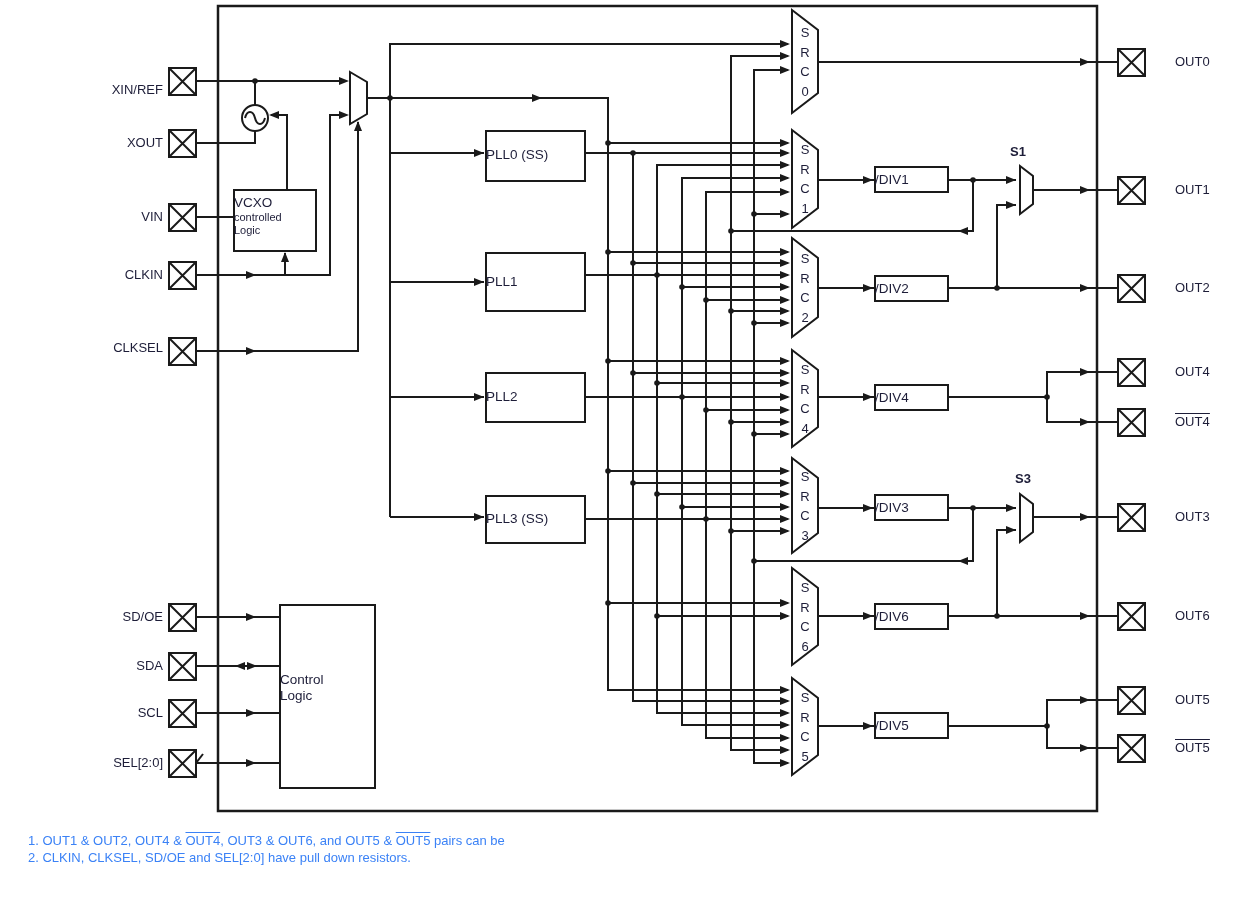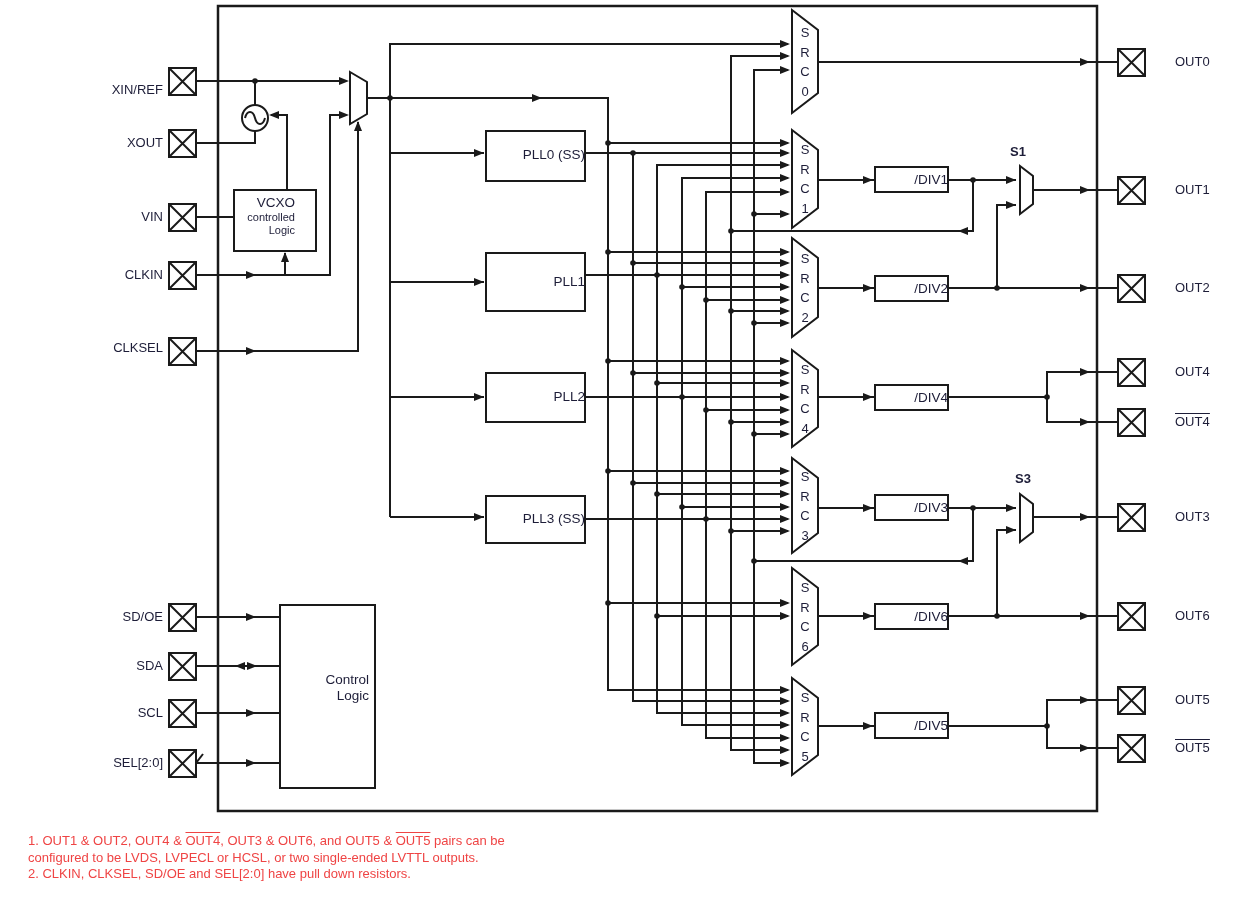--- a/index.html
+++ b/index.html
@@ -2,24 +2,24 @@
 <html><head>
 <meta charset="utf-8">
 <style>
   html,body{margin:0;padding:0;background:#fff;}
   #stage{position:relative;width:1256px;height:901px;background:#fff;
          font-family:"Liberation Sans",sans-serif;color:#1d1d38;overflow:hidden;}
   #wiring{position:absolute;left:0;top:0;}
   .lbl{position:absolute;font-size:13px;line-height:16px;white-space:pre;}
   .pin-l{left:23px;width:140px;text-align:right;}
   .pin-r{left:1175px;width:90px;text-align:left;}
-  .boxlbl{position:absolute;text-align:right;font-size:13.5px;line-height:16px;}
+  .boxlbl{position:absolute;text-align:left;font-size:13.5px;line-height:16px;}
   .vtxt{position:absolute;width:16px;text-align:center;font-size:13px;line-height:19.5px;}
   .ovl{text-decoration:overline;}
-  .notes{position:absolute;left:28px;top:833px;font-size:13px;line-height:16.5px;color:#ef4444;}
+  .notes{position:absolute;left:28px;top:833px;font-size:13px;line-height:16.5px;color:#3b82f6;}
   .sm{font-size:11px;line-height:13px;}
   .muxlbl{position:absolute;font-size:13px;font-weight:bold;text-align:center;width:28px;}
 </style>
 </head>
 <body>
 
 <div id="stage">
 
 <svg id="wiring" width="1256" height="901" viewBox="0 0 1256 901">
   <defs>
@@ -333,17 +333,16 @@
 <div class="vtxt" style="left:797px;top:360px">S<br>R<br>C<br>4</div>
 <div class="vtxt" style="left:797px;top:467px">S<br>R<br>C<br>3</div>
 <div class="vtxt" style="left:797px;top:578px">S<br>R<br>C<br>6</div>
 <div class="vtxt" style="left:797px;top:688px">S<br>R<br>C<br>5</div>
 
 <div class="muxlbl" style="left:1004px;top:144px">S1</div>
 <div class="muxlbl" style="left:1009px;top:471px">S3</div>
 
 <div class="notes">
   <div><span>1. OUT1 &amp; OUT2, OUT4 &amp; </span><span class="ovl">OUT4</span><span>, OUT3 &amp; OUT6, and OUT5 &amp; </span><span class="ovl">OUT5</span><span> pairs can be</span></div>
-  <div>configured to be LVDS, LVPECL or HCSL, or two single-ended LVTTL outputs.</div>
   <div>2. CLKIN, CLKSEL, SD/OE and SEL[2:0] have pull down resistors.</div>
 </div>
 
 </div>
 
 </body></html>

